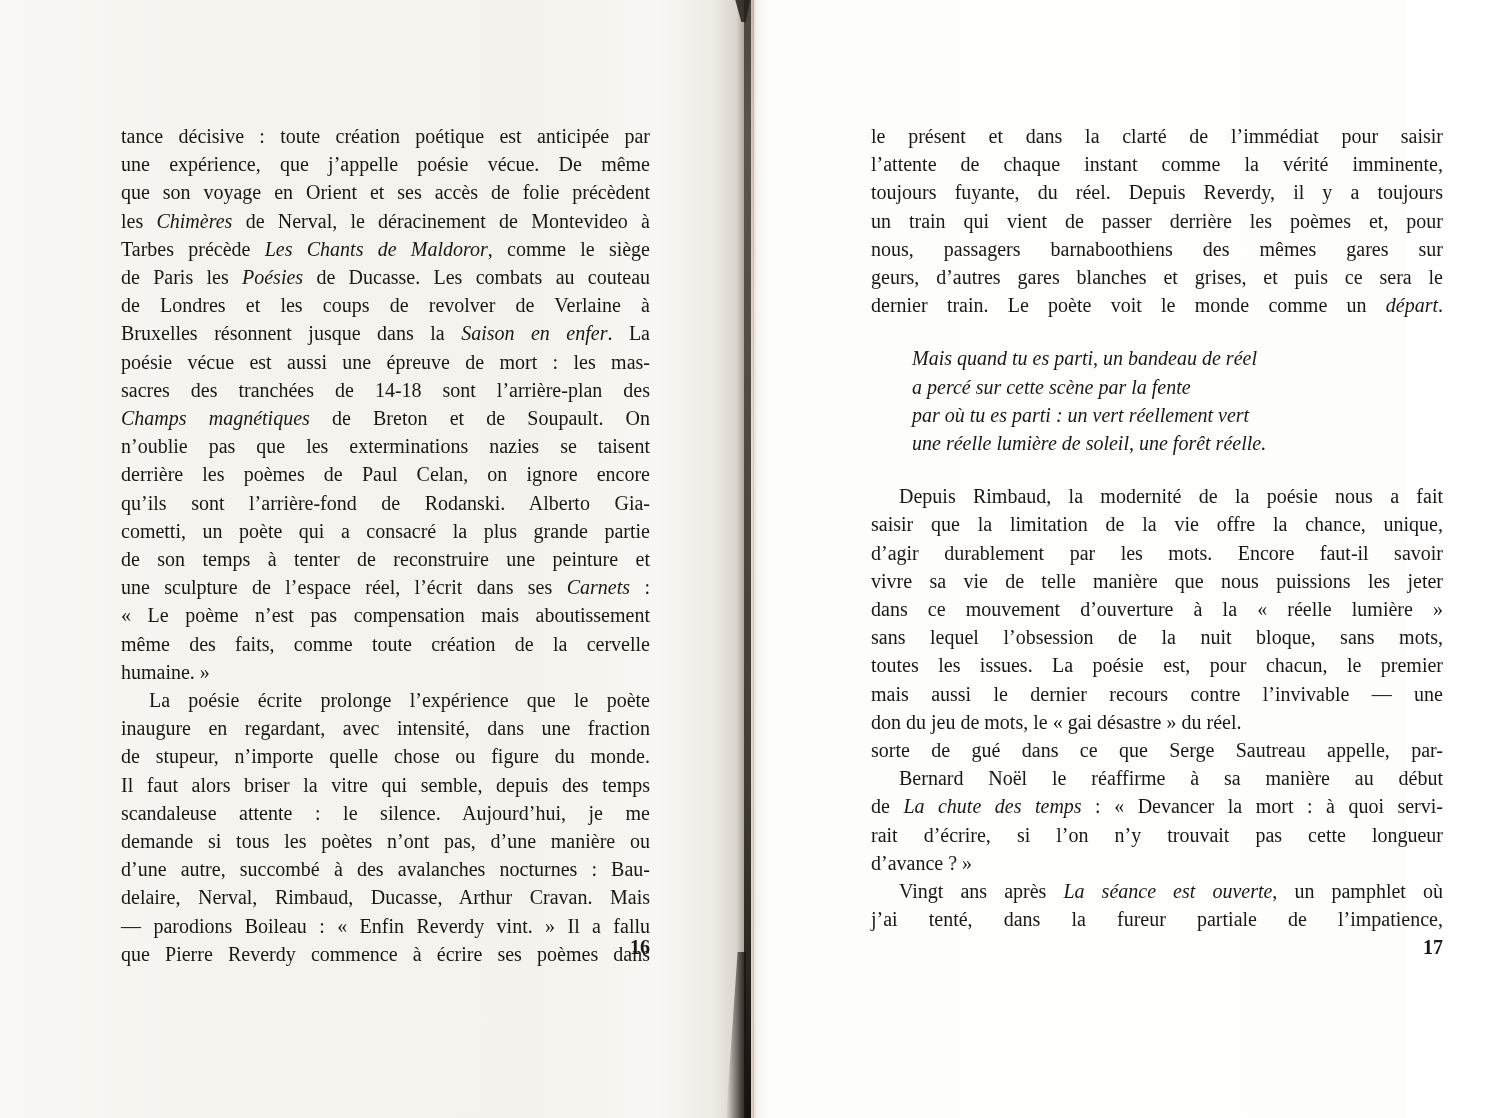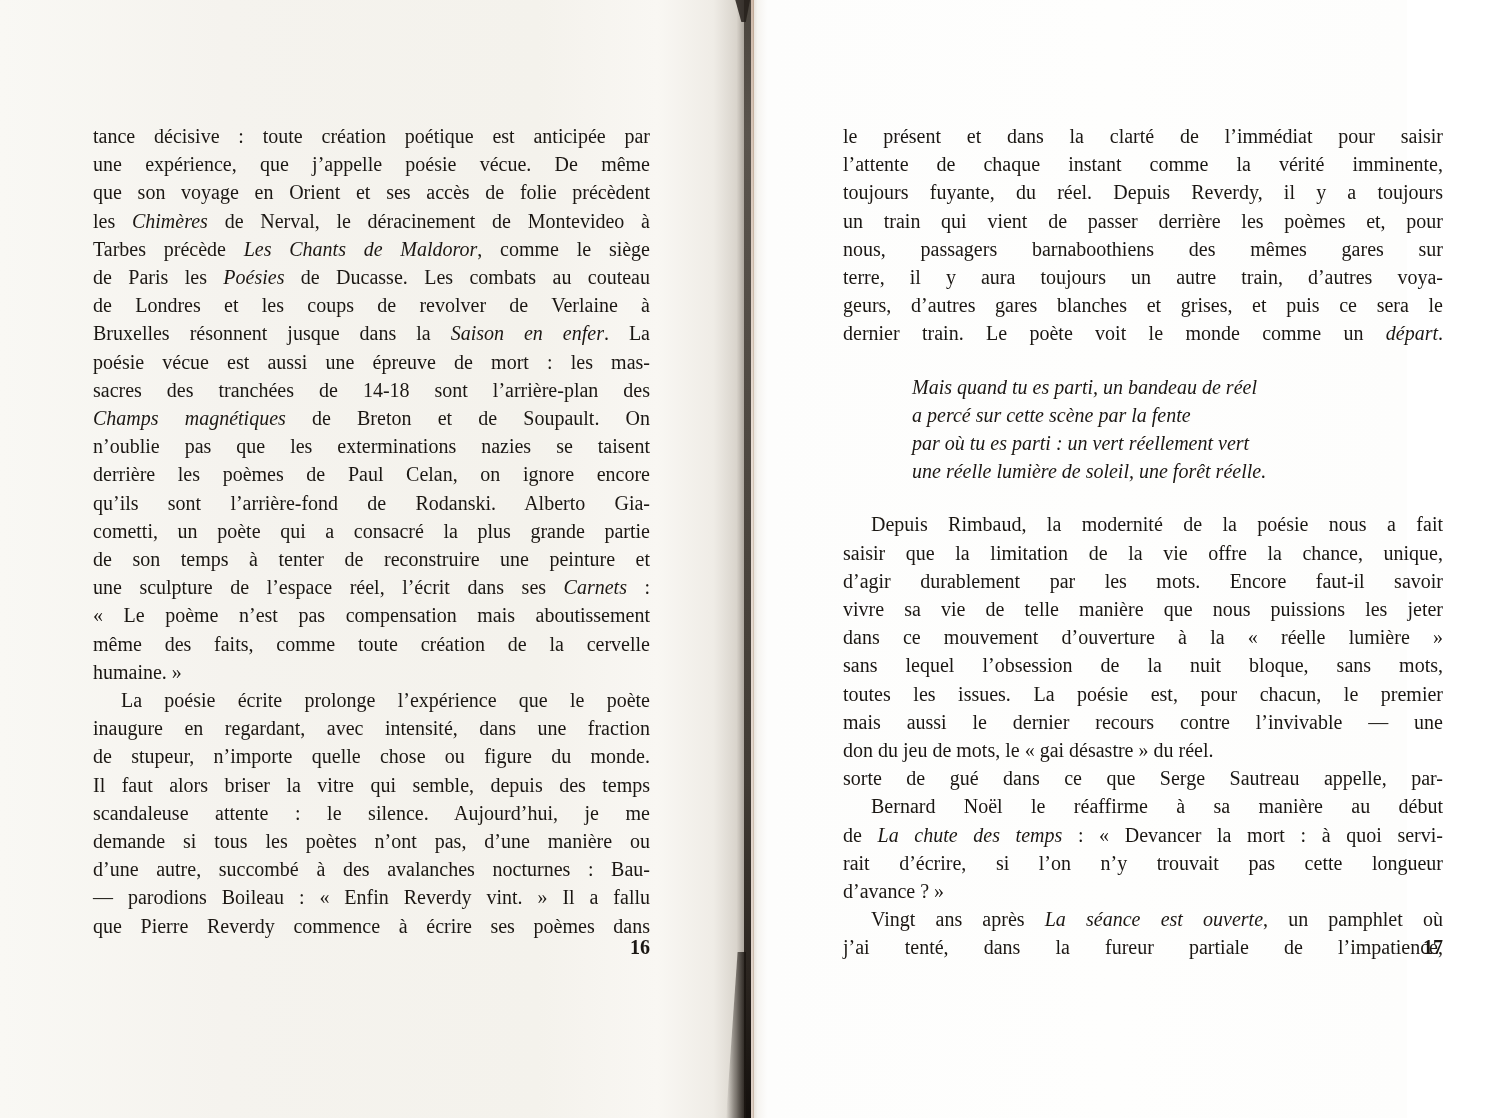--- a/index.html
+++ b/index.html
@@ -83,20 +83,21 @@
     top: 122px;
     font-size: 20px;
     line-height: 28.2px;
   }
   .text-left  { left: 93px;  width: 557px; }
   .text-right { left: 90px;  width: 600px; }
   .line {
     white-space: nowrap;
     text-align: justify;
     text-align-last: justify;
+    margin-left: 28px;
   }
   .line.indent { text-indent: 28px; }
   .line.last { text-align-last: left; }
   .line.gap { margin-top: 25px; }
   .line.poem {
     text-align: left;
     text-align-last: left;
     margin-left: 69px;
     font-style: italic;
   }
@@ -138,34 +139,34 @@
         <div class="line">« Le poème n’est pas compensation mais aboutissement</div>
         <div class="line">même des faits, comme toute création de la cervelle</div>
         <div class="line last">humaine. »</div>
         <div class="line indent">La poésie écrite prolonge l’expérience que le poète</div>
         <div class="line">inaugure en regardant, avec intensité, dans une fraction</div>
         <div class="line">de stupeur, n’importe quelle chose ou figure du monde.</div>
         <div class="line">Il faut alors briser la vitre qui semble, depuis des temps</div>
         <div class="line">scandaleuse attente : le silence. Aujourd’hui, je me</div>
         <div class="line">demande si tous les poètes n’ont pas, d’une manière ou</div>
         <div class="line">d’une autre, succombé à des avalanches nocturnes : Bau-</div>
+        <div class="line">delaire, Nerval, Rimbaud, Ducasse, Arthur Cravan. Mais</div>
         <div class="line">— parodions Boileau : « Enfin Reverdy vint. » Il a fallu</div>
         <div class="line">que Pierre Reverdy commence à écrire ses poèmes dans</div>
       </div>
     <div class="page-number page-number-left">16</div>
   </div>
 
   <div class="page page-right">
     <div class="text-block text-right" id="right-text">
         <div class="line">le présent et dans la clarté de l’immédiat pour saisir</div>
         <div class="line">l’attente de chaque instant comme la vérité imminente,</div>
         <div class="line">toujours fuyante, du réel. Depuis Reverdy, il y a toujours</div>
         <div class="line">un train qui vient de passer derrière les poèmes et, pour</div>
         <div class="line">nous, passagers barnaboothiens des mêmes gares sur</div>
-        <div class="line">terre, il y aura toujours un autre train, d’autres voya-</div>
         <div class="line">geurs, d’autres gares blanches et grises, et puis ce sera le</div>
         <div class="line">dernier train. Le poète voit le monde comme un <em>départ</em>.</div>
         <div class="line poem gap">Mais quand tu es parti, un bandeau de réel</div>
         <div class="line poem">a percé sur cette scène par la fente</div>
         <div class="line poem">par où tu es parti : un vert réellement vert</div>
         <div class="line poem">une réelle lumière de soleil, une forêt réelle.</div>
         <div class="line indent gap">Depuis Rimbaud, la modernité de la poésie nous a fait</div>
         <div class="line">saisir que la limitation de la vie offre la chance, unique,</div>
         <div class="line">d’agir durablement par les mots. Encore faut-il savoir</div>
         <div class="line">vivre sa vie de telle manière que nous puissions les jeter</div>

